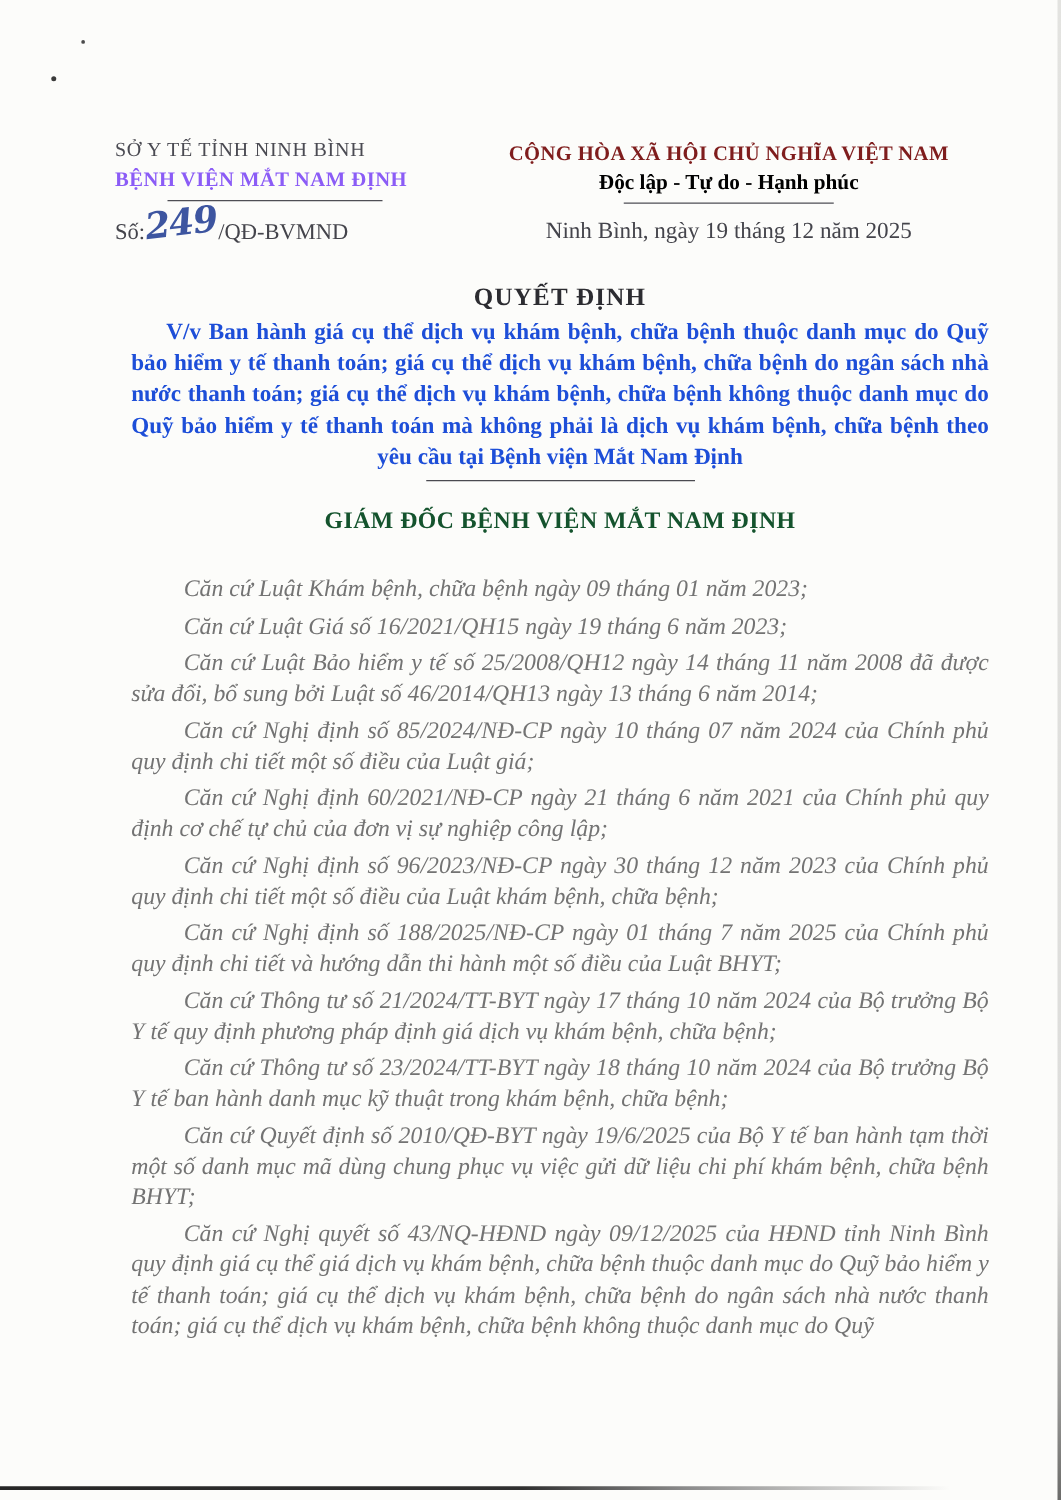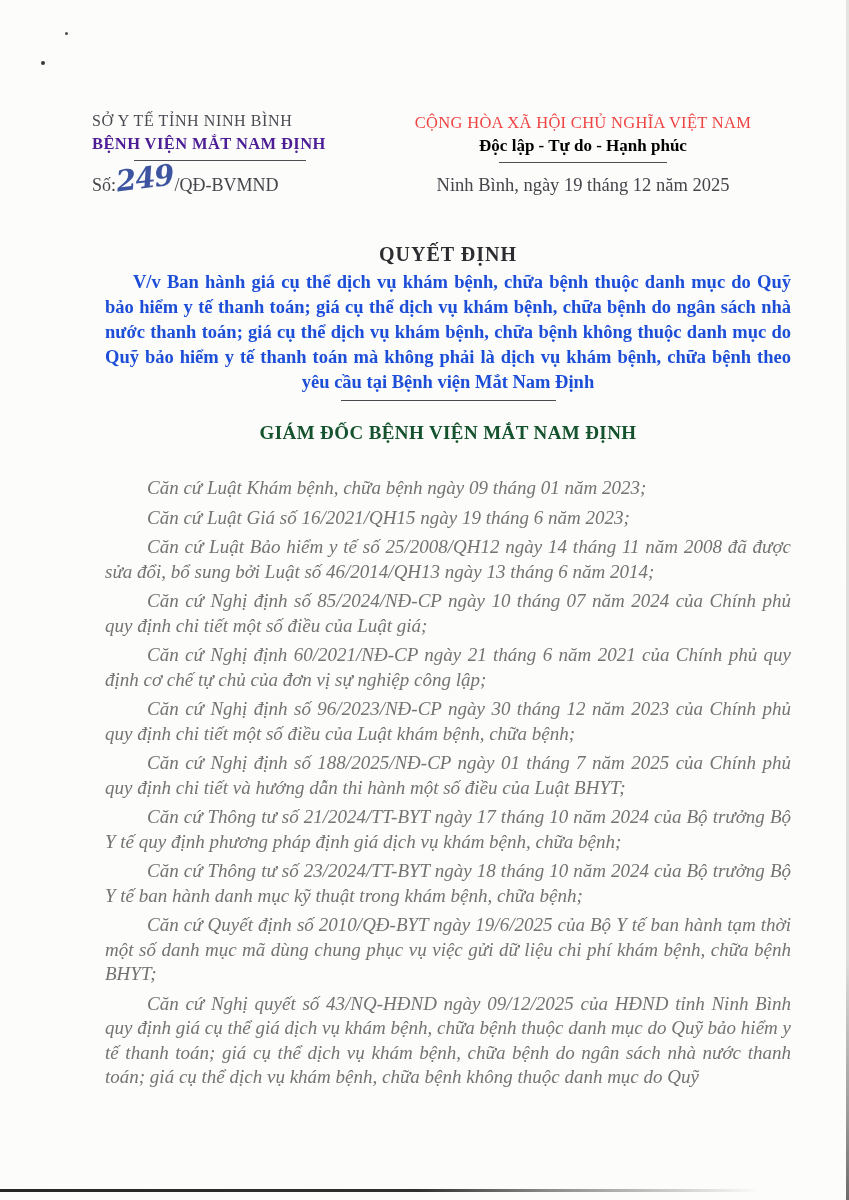--- a/index.html
+++ b/index.html
@@ -14,21 +14,21 @@
   }
   
   .org-block{
     position:absolute;left:92px;top:110px;width:256px;
     text-align:left;
   }
   .org-parent{
     font-size:16px;line-height:22px;letter-spacing:.6px;color:#4a4a52;
   }
   .org-name{
-    font-size:16.5px;line-height:24px;font-weight:bold;letter-spacing:.4px;color:#4c1d95;
+    font-size:16.5px;line-height:24px;font-weight:bold;letter-spacing:.4px;color:#8b5cf6;
   }
   .org-underline{
     width:172px;height:0;border-top:1.6px solid #4e4e55;margin:4px auto 0;
   }
   .doc-number{
     margin-top:10px;font-size:18px;color:#44444b;white-space:nowrap;
   }
   .handwritten{
     display:inline-block;
     font-family:"DejaVu Serif",serif;
@@ -37,34 +37,34 @@
     color:#3d55a0;
     transform:rotate(-7deg);
     position:relative;top:-3px;margin:0 1px 0 0;
     letter-spacing:-1px;
   }
   .national-block{
     position:absolute;left:393px;top:112px;width:380px;
     text-align:center;
   }
   .national-country{
-    font-size:16.5px;line-height:22px;font-weight:normal;letter-spacing:.3px;color:#ef4444;
+    font-size:16.5px;line-height:22px;font-weight:bold;letter-spacing:.3px;color:#7f1d1d;
   }
   .national-motto{
     font-size:17px;line-height:24px;font-weight:bold;color:#000000;
   }
   .national-underline{
     width:168px;height:0;border-top:1.6px solid #4e4e55;margin:4px auto 0;
   }
   .place-date{
     margin-top:12px;font-size:18.5px;color:#44444b;white-space:nowrap;
   }
   
   .content{
-    position:absolute;left:105px;top:16px;width:686px;
+    position:absolute;left:105px;top:0;width:686px;
   }
   .doc-title{
     margin:225px 0 0 0;
     font-size:20px;line-height:26px;font-weight:bold;
     text-align:center;letter-spacing:1px;color:#2c2c31;
   }
   .doc-subject{
     margin:3px 0 0 0;
     font-size:18.5px;line-height:25px;font-weight:bold;
     text-align:justify;text-align-last:center;

